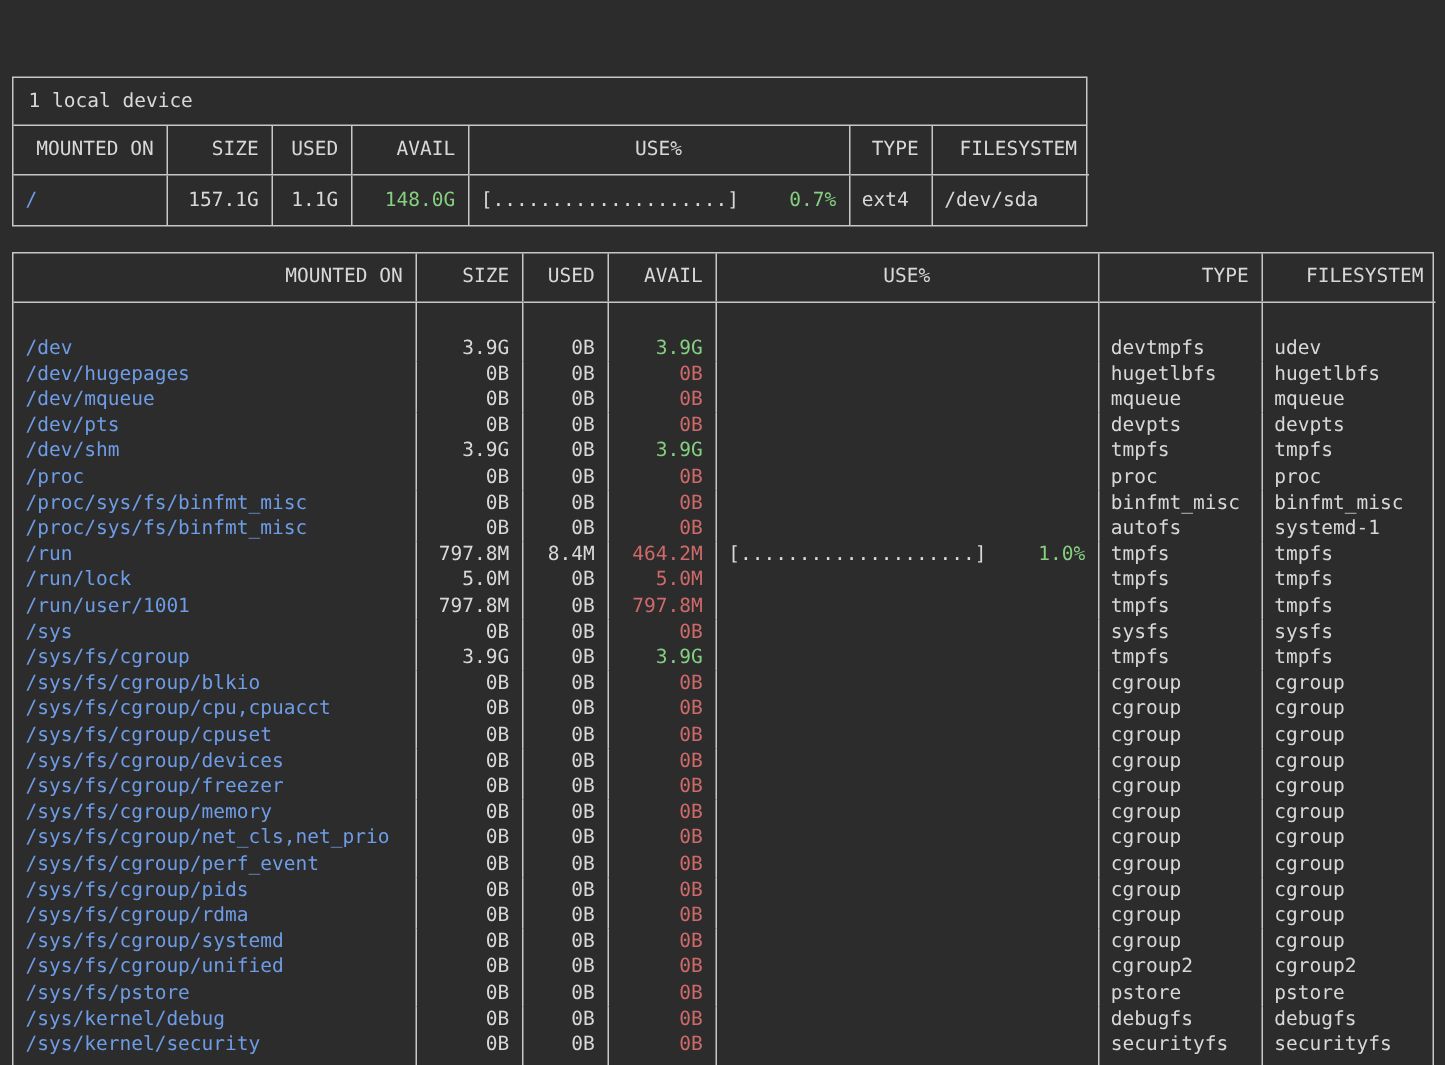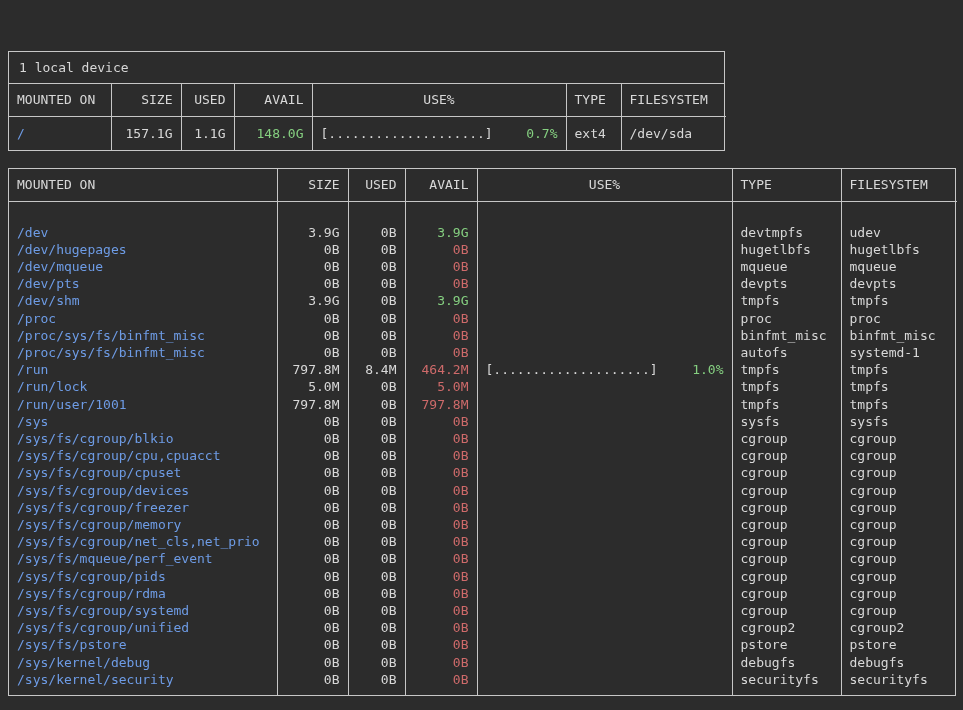--- a/index.html
+++ b/index.html
@@ -22,21 +22,21 @@
     border-bottom:1px solid var(--border); white-space:nowrap;
   }
   table.duf{border-collapse:collapse; table-layout:fixed; width:100%;}
   table.duf th, table.duf td{
     border-left:1px solid var(--border);
     padding:0 8px; white-space:nowrap; overflow:hidden;
     font-weight:normal; vertical-align:middle;
   }
   table.duf th:first-child, table.duf td:first-child{border-left:none;}
   table.duf thead th{
-    height:32px; border-bottom:1px solid var(--border); text-align:left;
+    height:32px; border-bottom:1px solid var(--border); text-align:right;
   }
   table.duf thead th.right{text-align:right;}
   table.duf thead th.center{text-align:center;}
   
   .t1 col.c-mount{width:102px;} .t1 col.c-size{width:70px;}
   .t1 col.c-used{width:53px;}  .t1 col.c-avail{width:78px;}
   .t1 col.c-use{width:254px;}  .t1 col.c-type{width:55px;}
   .t1 col.c-fs{width:105px;}
   .t2 col.c-mount{width:268px;} .t2 col.c-size{width:71px;}
   .t2 col.c-used{width:57px;}   .t2 col.c-avail{width:72px;}
@@ -235,20 +235,29 @@
           <tr>
             <td class="mount">/sys</td>
             <td class="num">0B</td>
             <td class="num">0B</td>
             <td class="num red">0B</td>
             <td class="use"></td>
             <td class="type">sysfs</td>
             <td class="fs">sysfs</td>
           </tr>
           <tr>
+            <td class="mount">/sys/fs/cgroup</td>
+            <td class="num">3.9G</td>
+            <td class="num">0B</td>
+            <td class="num green">3.9G</td>
+            <td class="use"></td>
+            <td class="type">tmpfs</td>
+            <td class="fs">tmpfs</td>
+          </tr>
+          <tr>
             <td class="mount">/sys/fs/cgroup/blkio</td>
             <td class="num">0B</td>
             <td class="num">0B</td>
             <td class="num red">0B</td>
             <td class="use"></td>
             <td class="type">cgroup</td>
             <td class="fs">cgroup</td>
           </tr>
           <tr>
             <td class="mount">/sys/fs/cgroup/cpu,cpuacct</td>
@@ -298,21 +307,21 @@
           <tr>
             <td class="mount">/sys/fs/cgroup/net_cls,net_prio</td>
             <td class="num">0B</td>
             <td class="num">0B</td>
             <td class="num red">0B</td>
             <td class="use"></td>
             <td class="type">cgroup</td>
             <td class="fs">cgroup</td>
           </tr>
           <tr>
-            <td class="mount">/sys/fs/mqueue/perf_event</td>
+            <td class="mount">/sys/fs/cgroup/perf_event</td>
             <td class="num">0B</td>
             <td class="num">0B</td>
             <td class="num red">0B</td>
             <td class="use"></td>
             <td class="type">cgroup</td>
             <td class="fs">cgroup</td>
           </tr>
           <tr>
             <td class="mount">/sys/fs/cgroup/pids</td>
             <td class="num">0B</td>

